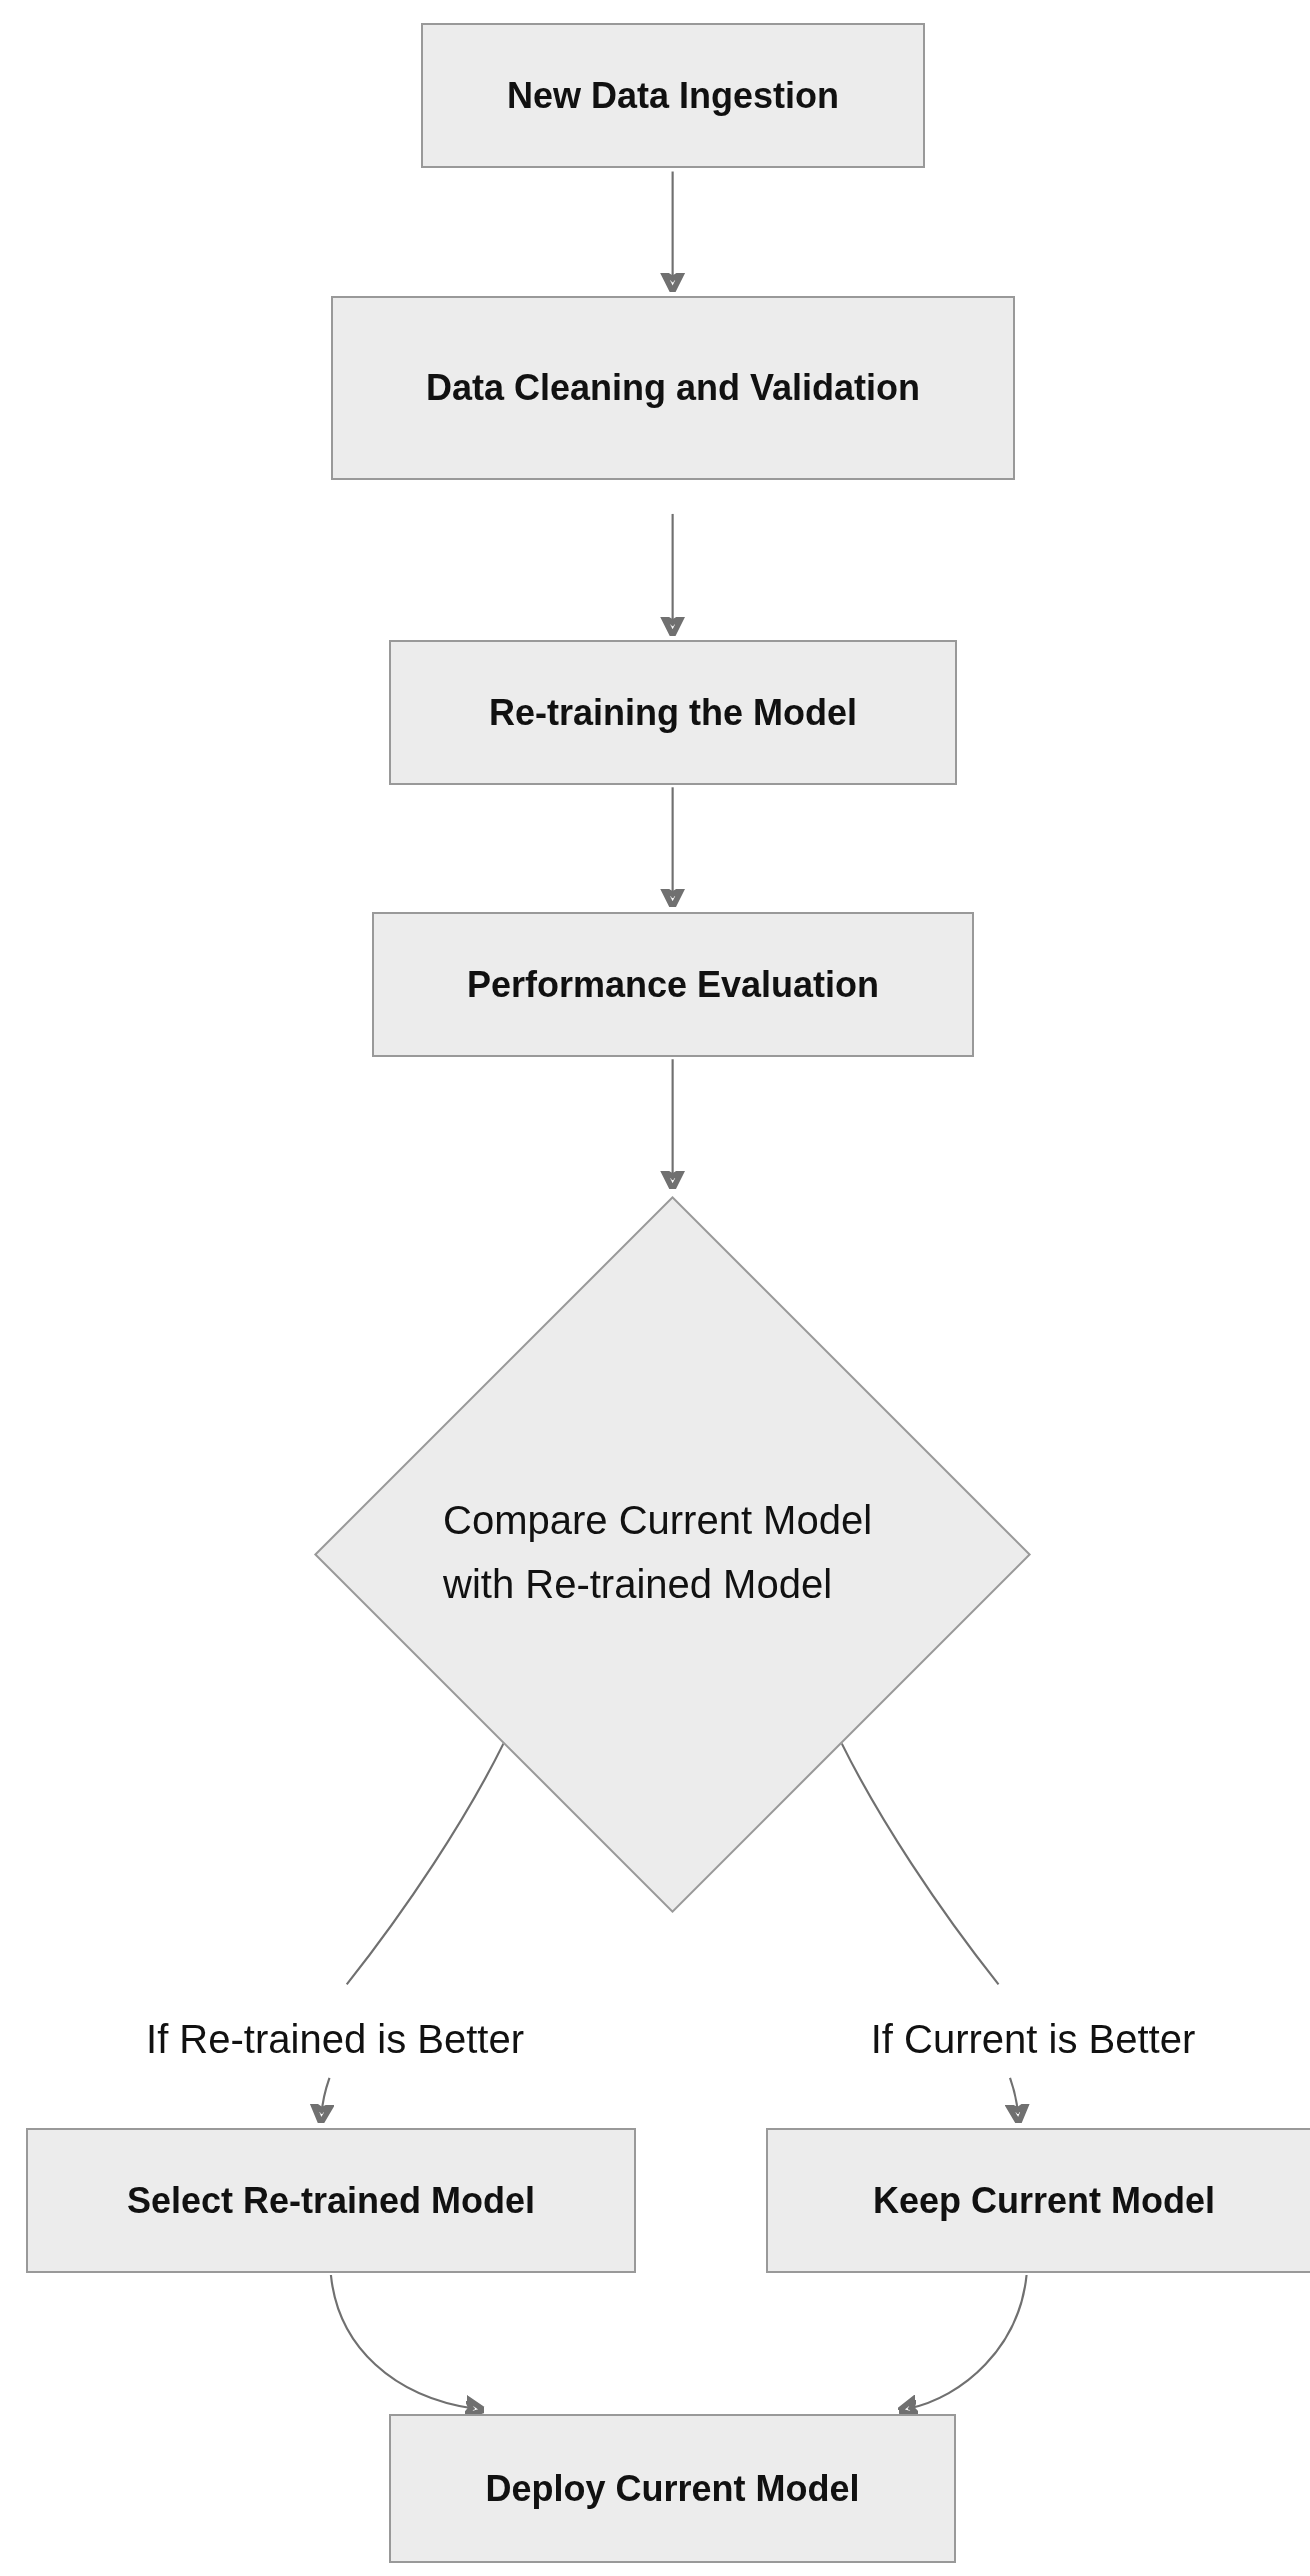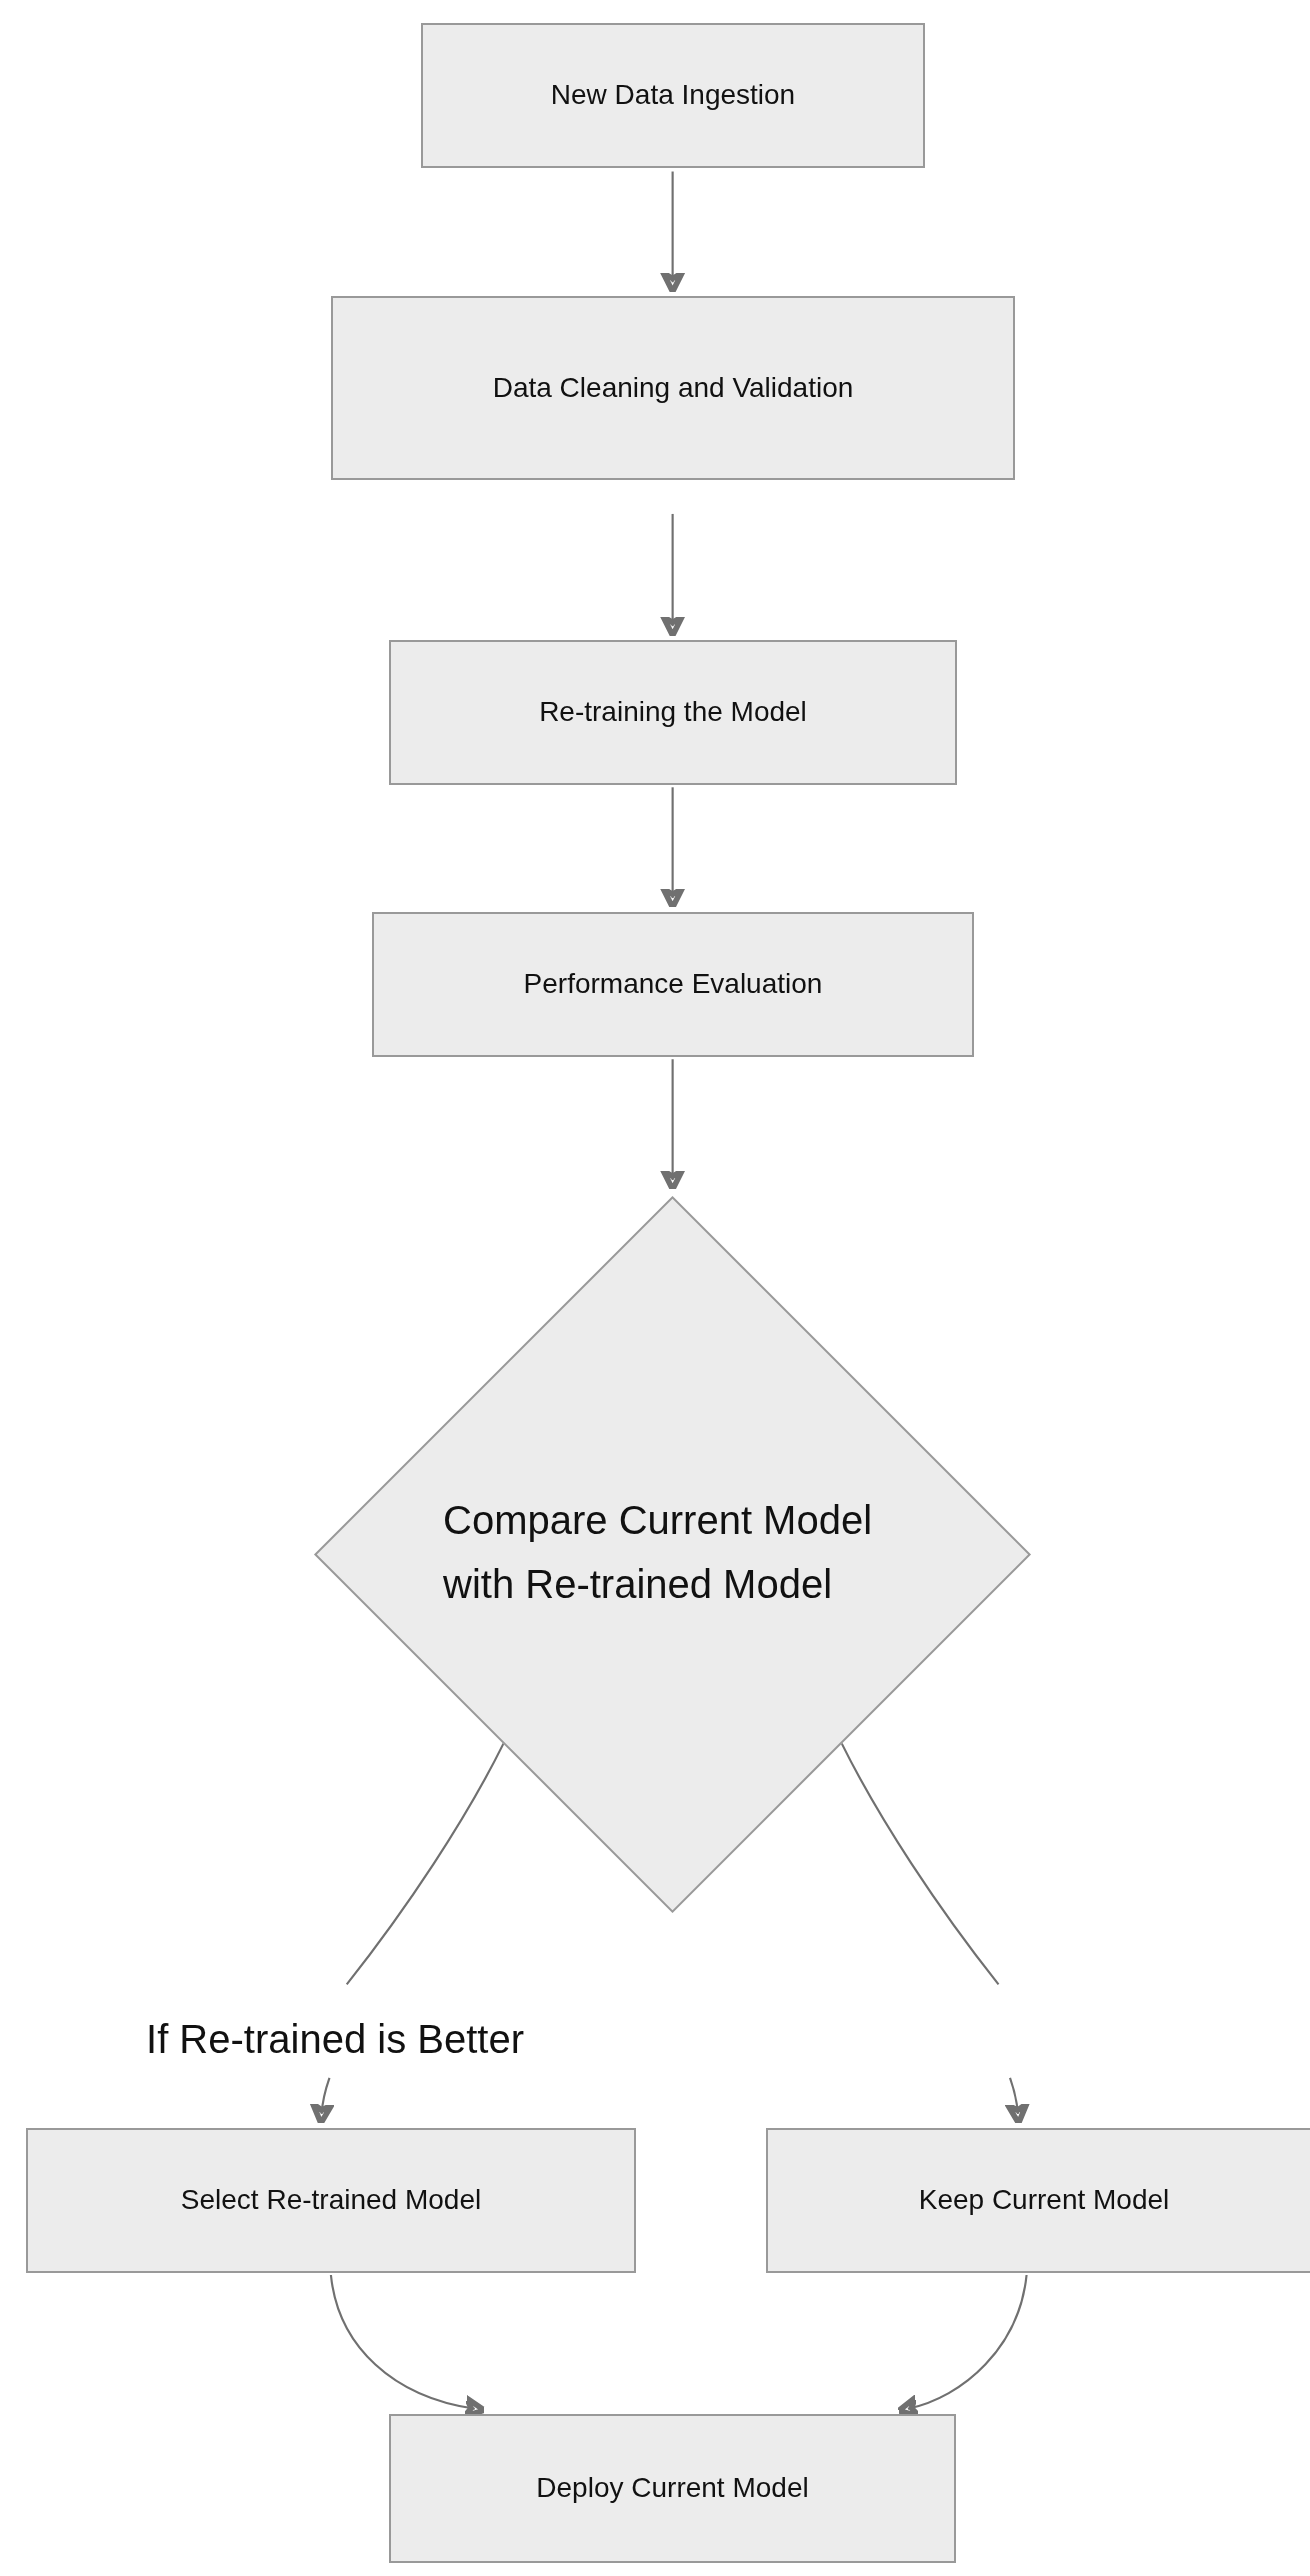--- a/index.html
+++ b/index.html
@@ -21,21 +21,21 @@
   }
   .edges{position:absolute;left:0;top:0;width:1310px;height:2576px;}
   .edges path{fill:none;stroke:var(--edge);stroke-width:3px;}
   .node{
     position:absolute;
     background:var(--node-fill);
     border:2.2px solid var(--node-border);
     box-sizing:border-box;
     display:flex;align-items:center;justify-content:center;
     text-align:left;
-    font-size:28px;font-weight:400;line-height:1.6;
+    font-size:36px;font-weight:700;line-height:1.6;
     color:var(--text);
   }
   .node .node-label{display:block;}
   .diamond{
     position:absolute;
     left:419px;top:1301px;
     width:507px;height:507px;
     background:var(--node-fill);
     border:2.2px solid var(--node-border);
     box-sizing:border-box;
@@ -105,20 +105,21 @@
 
   <div class="node box-evaluation">
     <span class="node-label">Performance Evaluation</span>
   </div>
 
   <div class="diamond"></div>
   <div class="diamond-label">Compare Current Model with Re-trained Model</div>
 
   <div class="edge-label label-left">If Re-trained is Better</div>
 
+  <div class="edge-label label-right">If Current is Better</div>
 
   <div class="node box-select">
     <span class="node-label">Select Re-trained Model</span>
   </div>
 
   <div class="node box-keep">
     <span class="node-label">Keep Current Model</span>
   </div>
 
   <div class="node box-deploy">

